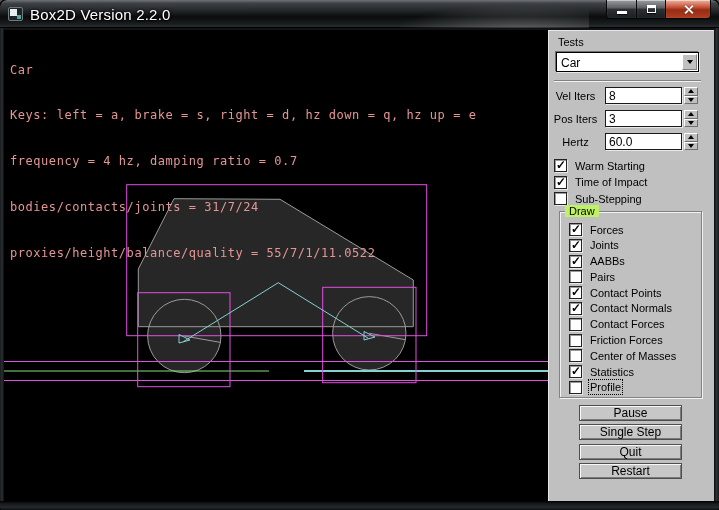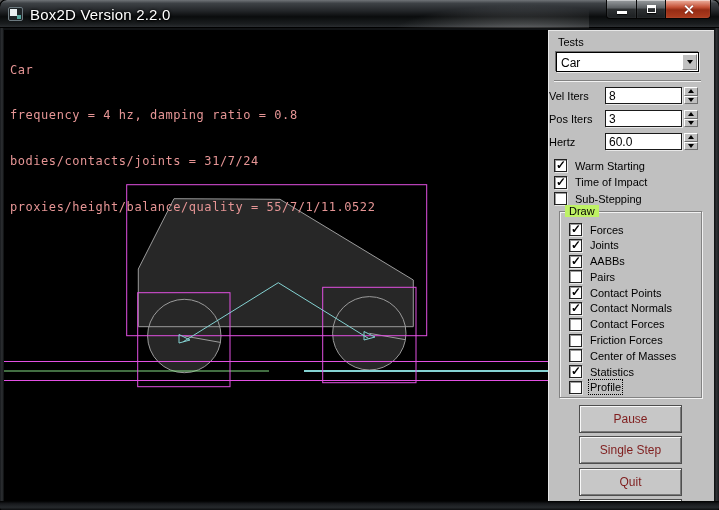--- a/index.html
+++ b/index.html
@@ -92,21 +92,21 @@
   .tri-down { width:0; height:0; border-left:3px solid transparent; border-right:3px solid transparent; border-top:4px solid #000; }
   .tri-up   { width:0; height:0; border-left:3px solid transparent; border-right:3px solid transparent; border-bottom:4px solid #000; }
 
   .separator {
     position:absolute; left:5px; top:49px; width:147px; height:2px;
     border-top:1px solid #828282; border-bottom:1px solid #f2f2f2;
   }
 
   .spinner-block { position:absolute; left:0; top:56px; }
   .spin-row { display:flex; align-items:center; height:17px; margin-bottom:6px; }
-  .spin-label { width:56px; text-align:left; padding-right:3px; }
+  .spin-label { width:56px; text-align:center; padding-right:3px; }
   .spin-edit {
     width:77px; height:17px; background:#fff; border:1px solid #1a1a1a;
     box-shadow:1px 1px 0 #e8e8e8; font-size:12px; padding:1px 0 0 3px;
   }
   .spin-btns { width:14px; height:17px; margin-left:2px; display:flex; flex-direction:column; }
   .spin-half {
     flex:1; background:#c0c0c0; border:1px solid #6f6f6f; border-top-color:#fff; border-left-color:#fff;
     display:flex; align-items:center; justify-content:center;
   }
 
@@ -130,24 +130,24 @@
     box-shadow:inset 1px 1px 0 #f2f2f2, 1px 1px 0 #f2f2f2;
   }
   .group-title {
     position:absolute; left:5px; top:-7px; background:#bef264; padding:0 4px;
   }
   .group-rows { position:absolute; left:9px; top:11px; }
   .g-row { display:flex; align-items:center; height:13px; margin-bottom:2.8px; }
 
   .buttons-block { position:absolute; left:30px; top:374px; width:103px; }
   .glui-button {
-    width:103px; height:28px; margin-bottom:3.4px;
+    width:103px; height:16px; margin-bottom:3.4px;
     background:#c7c7c7; border:1px solid #4e4e4e;
     box-shadow:inset 1px 1px 0 #f8f8f8, inset -1px -1px 0 #7a7a7a;
-    font-size:12px; color:#7f1d1d; display:flex; align-items:center; justify-content:center;
+    font-size:12px; color:#000000; display:flex; align-items:center; justify-content:center;
     font-family:"Liberation Sans", sans-serif;
   }
 
   
   .bottom-frame {
     position:absolute; left:0; bottom:0; width:719px; height:9px;
     background:linear-gradient(180deg,#000 0%,#17191c 30%,#26292c 70%,#0c0e10 100%);
   }
   .side-frame-l { position:absolute; left:0; top:28px; width:4px; height:473px;
     background:linear-gradient(90deg,#17191c,#2e3134 50%,#0a0c0d); }
@@ -213,21 +213,22 @@
 
         <g fill="none">
           <polyline points="179.3,311.7 274.3,252.7 364.3,308.3" stroke="#84d2d2"></polyline>
           <path d="M175,304.5 L175,313 L186,310 Z" stroke="#84d2d2"></path>
           <path d="M360,301.5 L360,310 L371,307 Z" stroke="#84d2d2"></path>
         </g>
       </svg>
 
       <div class="stats-text" style="color: rgb(230, 149, 149);">
         <div>Car</div>
-        <div>frequency = 4 hz, damping ratio = 0.8</div>
+        <div>Keys: left = a, brake = s, right = d, hz down = q, hz up = e</div>
+        <div>frequency = 4 hz, damping ratio = 0.7</div>
         <div>bodies/contacts/joints = 31/7/24</div>
         <div>proxies/height/balance/quality = 55/7/1/11.0522</div>
       </div>
     </div>
 
     <div class="panel">
 
       <div class="tests-label lbl">Tests</div>
 
       <div class="combo">

